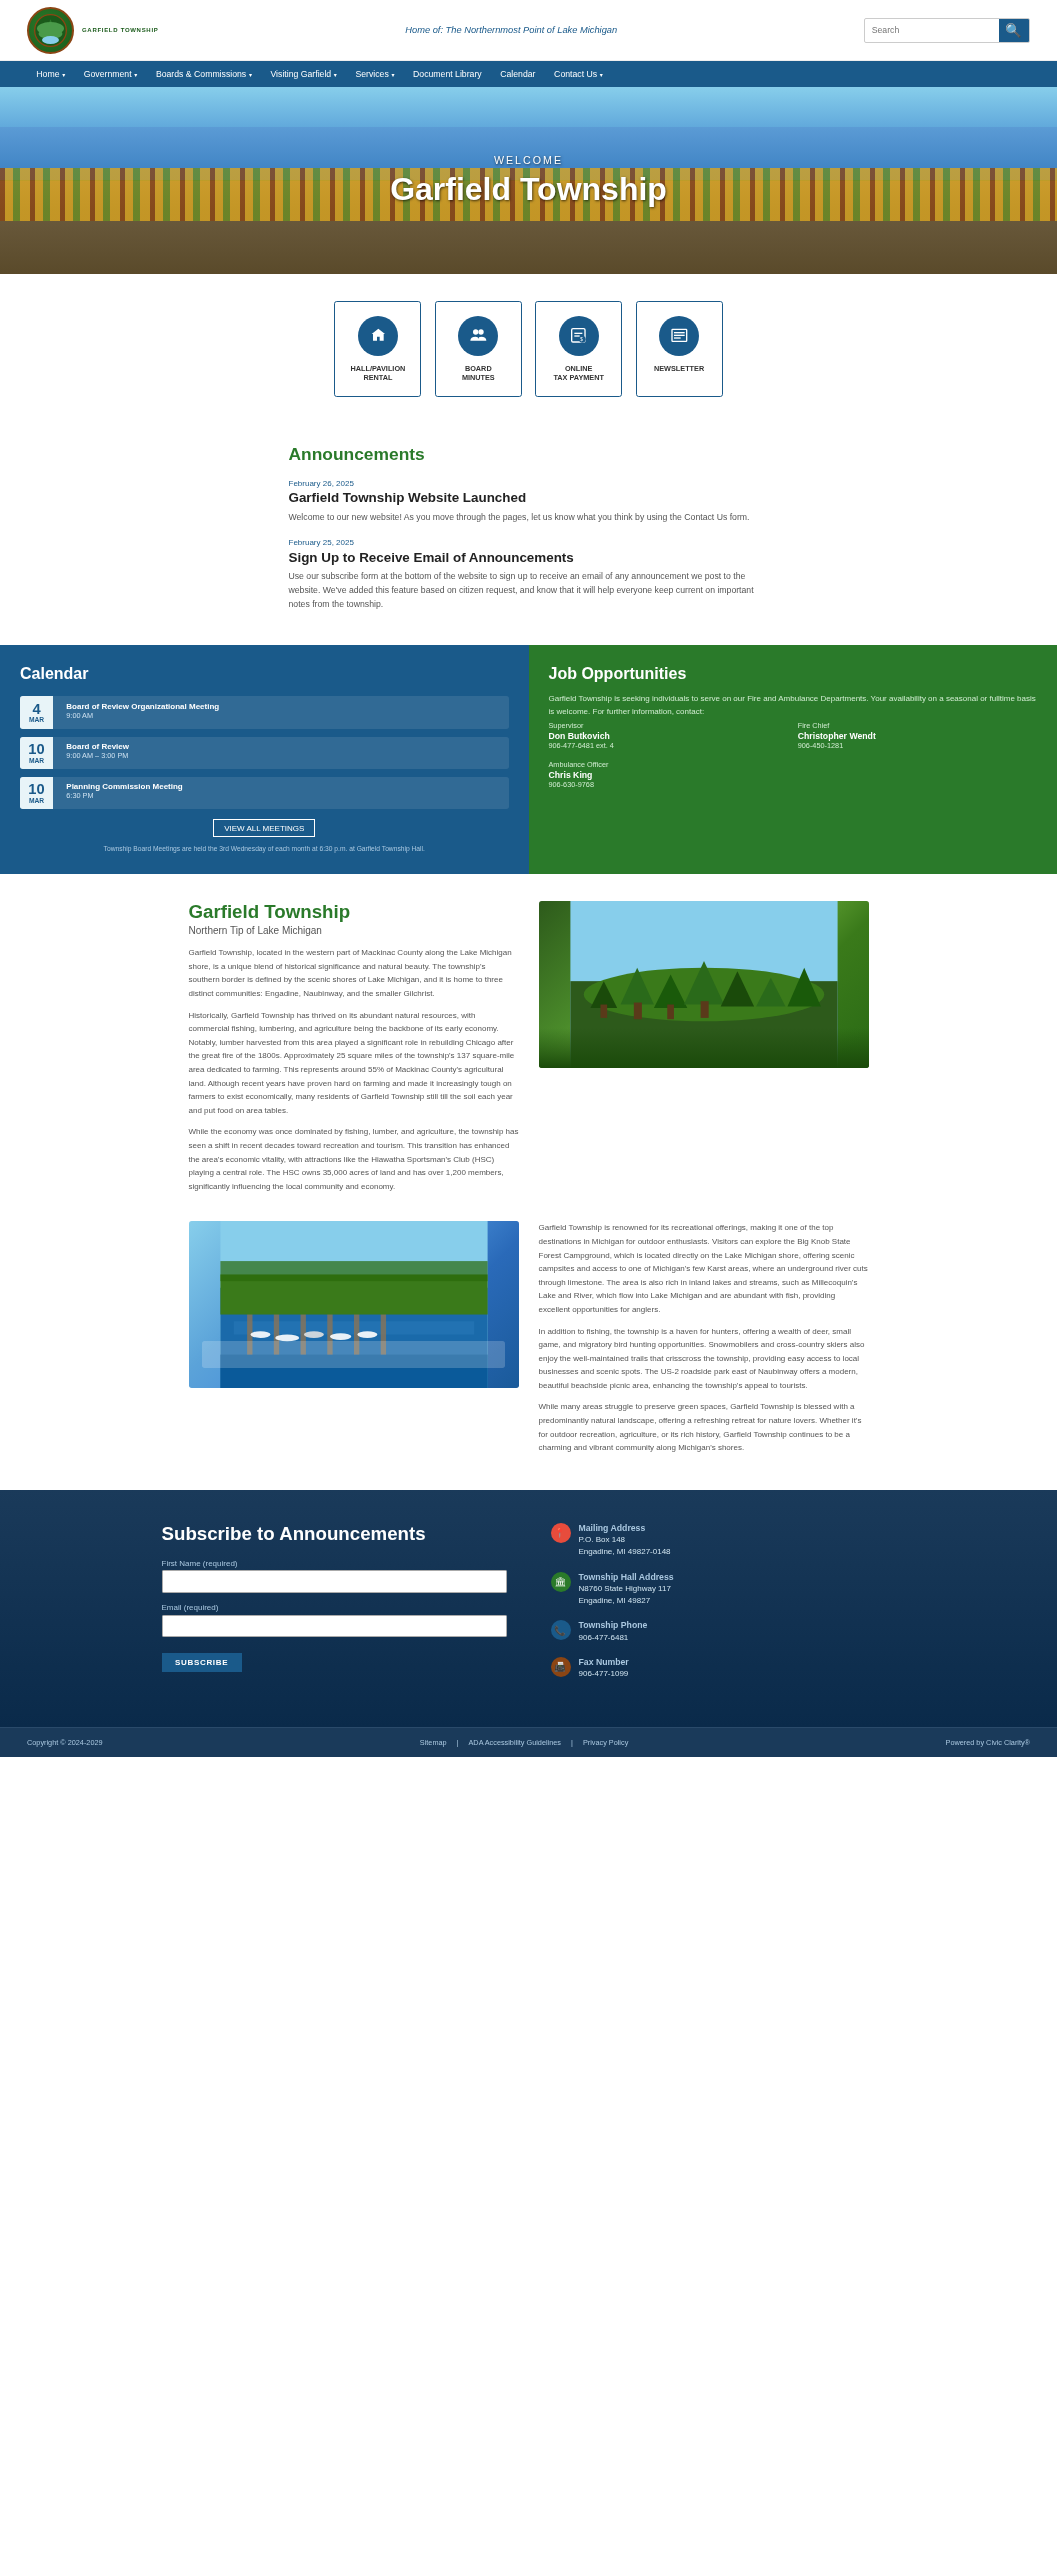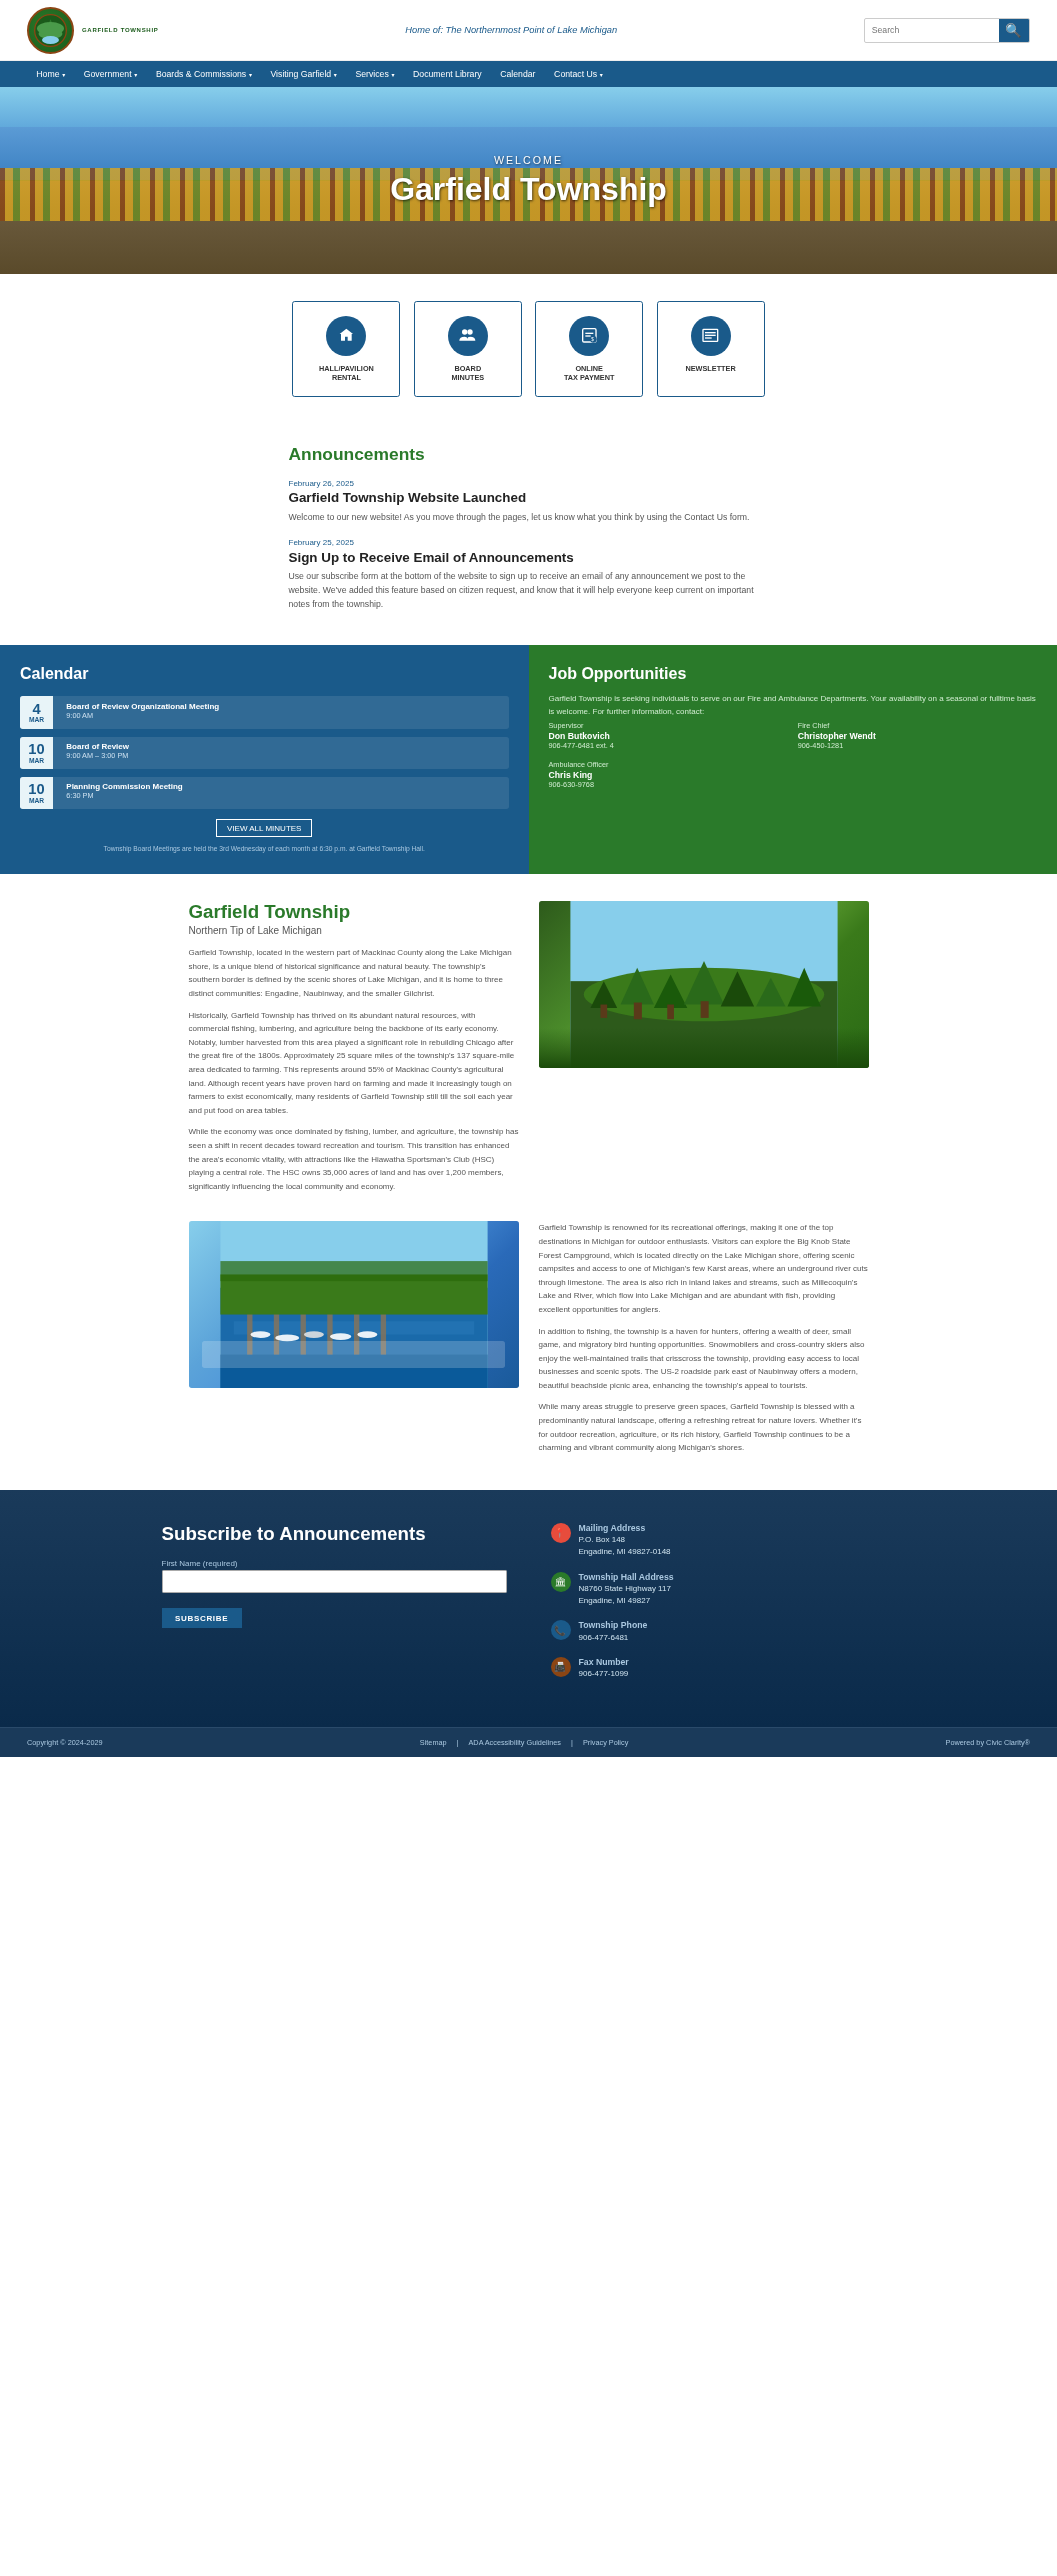--- a/index.html
+++ b/index.html
@@ -175,21 +175,21 @@
       display: flex;
       justify-content: center;
       gap: 13.4px;
       background: #fff;
     }
     .quick-link-item {
       border: 1.3px solid #1a5a8a;
       border-radius: 2.7px;
       padding: 13.4px 10px;
       text-align: center;
-      width: 108px;
+      width: 87px;
       cursor: pointer;
     }
     .quick-link-icon {
       width: 40px;
       height: 40px;
       border-radius: 50%;
       background: #1a5a8a;
       display: flex;
       align-items: center;
       justify-content: center;
@@ -678,21 +678,21 @@
         <div class="meeting-day">10</div>
         <div class="meeting-month">MAR</div>
       </div>
       <div class="meeting-info">
         <div class="meeting-name">Planning Commission Meeting</div>
         <div class="meeting-time">6:30 PM</div>
       </div>
     </div>
 
     <div class="view-all-meetings">
-      <a href="#">VIEW ALL MINUTES</a>
+      <a href="#">VIEW ALL MEETINGS</a>
     </div>
     <div class="calendar-note">Township Board Meetings are held the 3rd Wednesday of each month at
 6:30 p.m. at Garfield Township Hall.</div>
   </div>
 
   <div class="jobs-section">
     <h2>Job Opportunities</h2>
     <div class="jobs-intro">Garfield Township is seeking individuals to serve on our Fire and Ambulance Departments. Your availability on a seasonal or fulltime basis is welcome. For further information, contact:</div>
     <div class="jobs-contacts">
       <div class="contact-person">
@@ -782,20 +782,24 @@
 </section>
 
 <section class="subscribe-section">
   <div class="subscribe-inner">
     <div class="subscribe-form-area">
       <h2>Subscribe to Announcements</h2>
       <div class="form-group">
         <label>First Name (required)</label>
         <input type="text" style="">
       </div>
+      <div class="form-group">
+        <label>Email (required)</label>
+        <input type="email" style="">
+      </div>
       <button class="subscribe-btn">SUBSCRIBE</button>
     </div>
 
     <div class="contact-info-area">
       <div class="contact-info-item">
         <div class="contact-icon location">📍</div>
         <div class="contact-info-text">
           <h4>Mailing Address</h4>
           <p>P.O. Box 148<br>Engadine, MI 49827-0148</p>
         </div>

